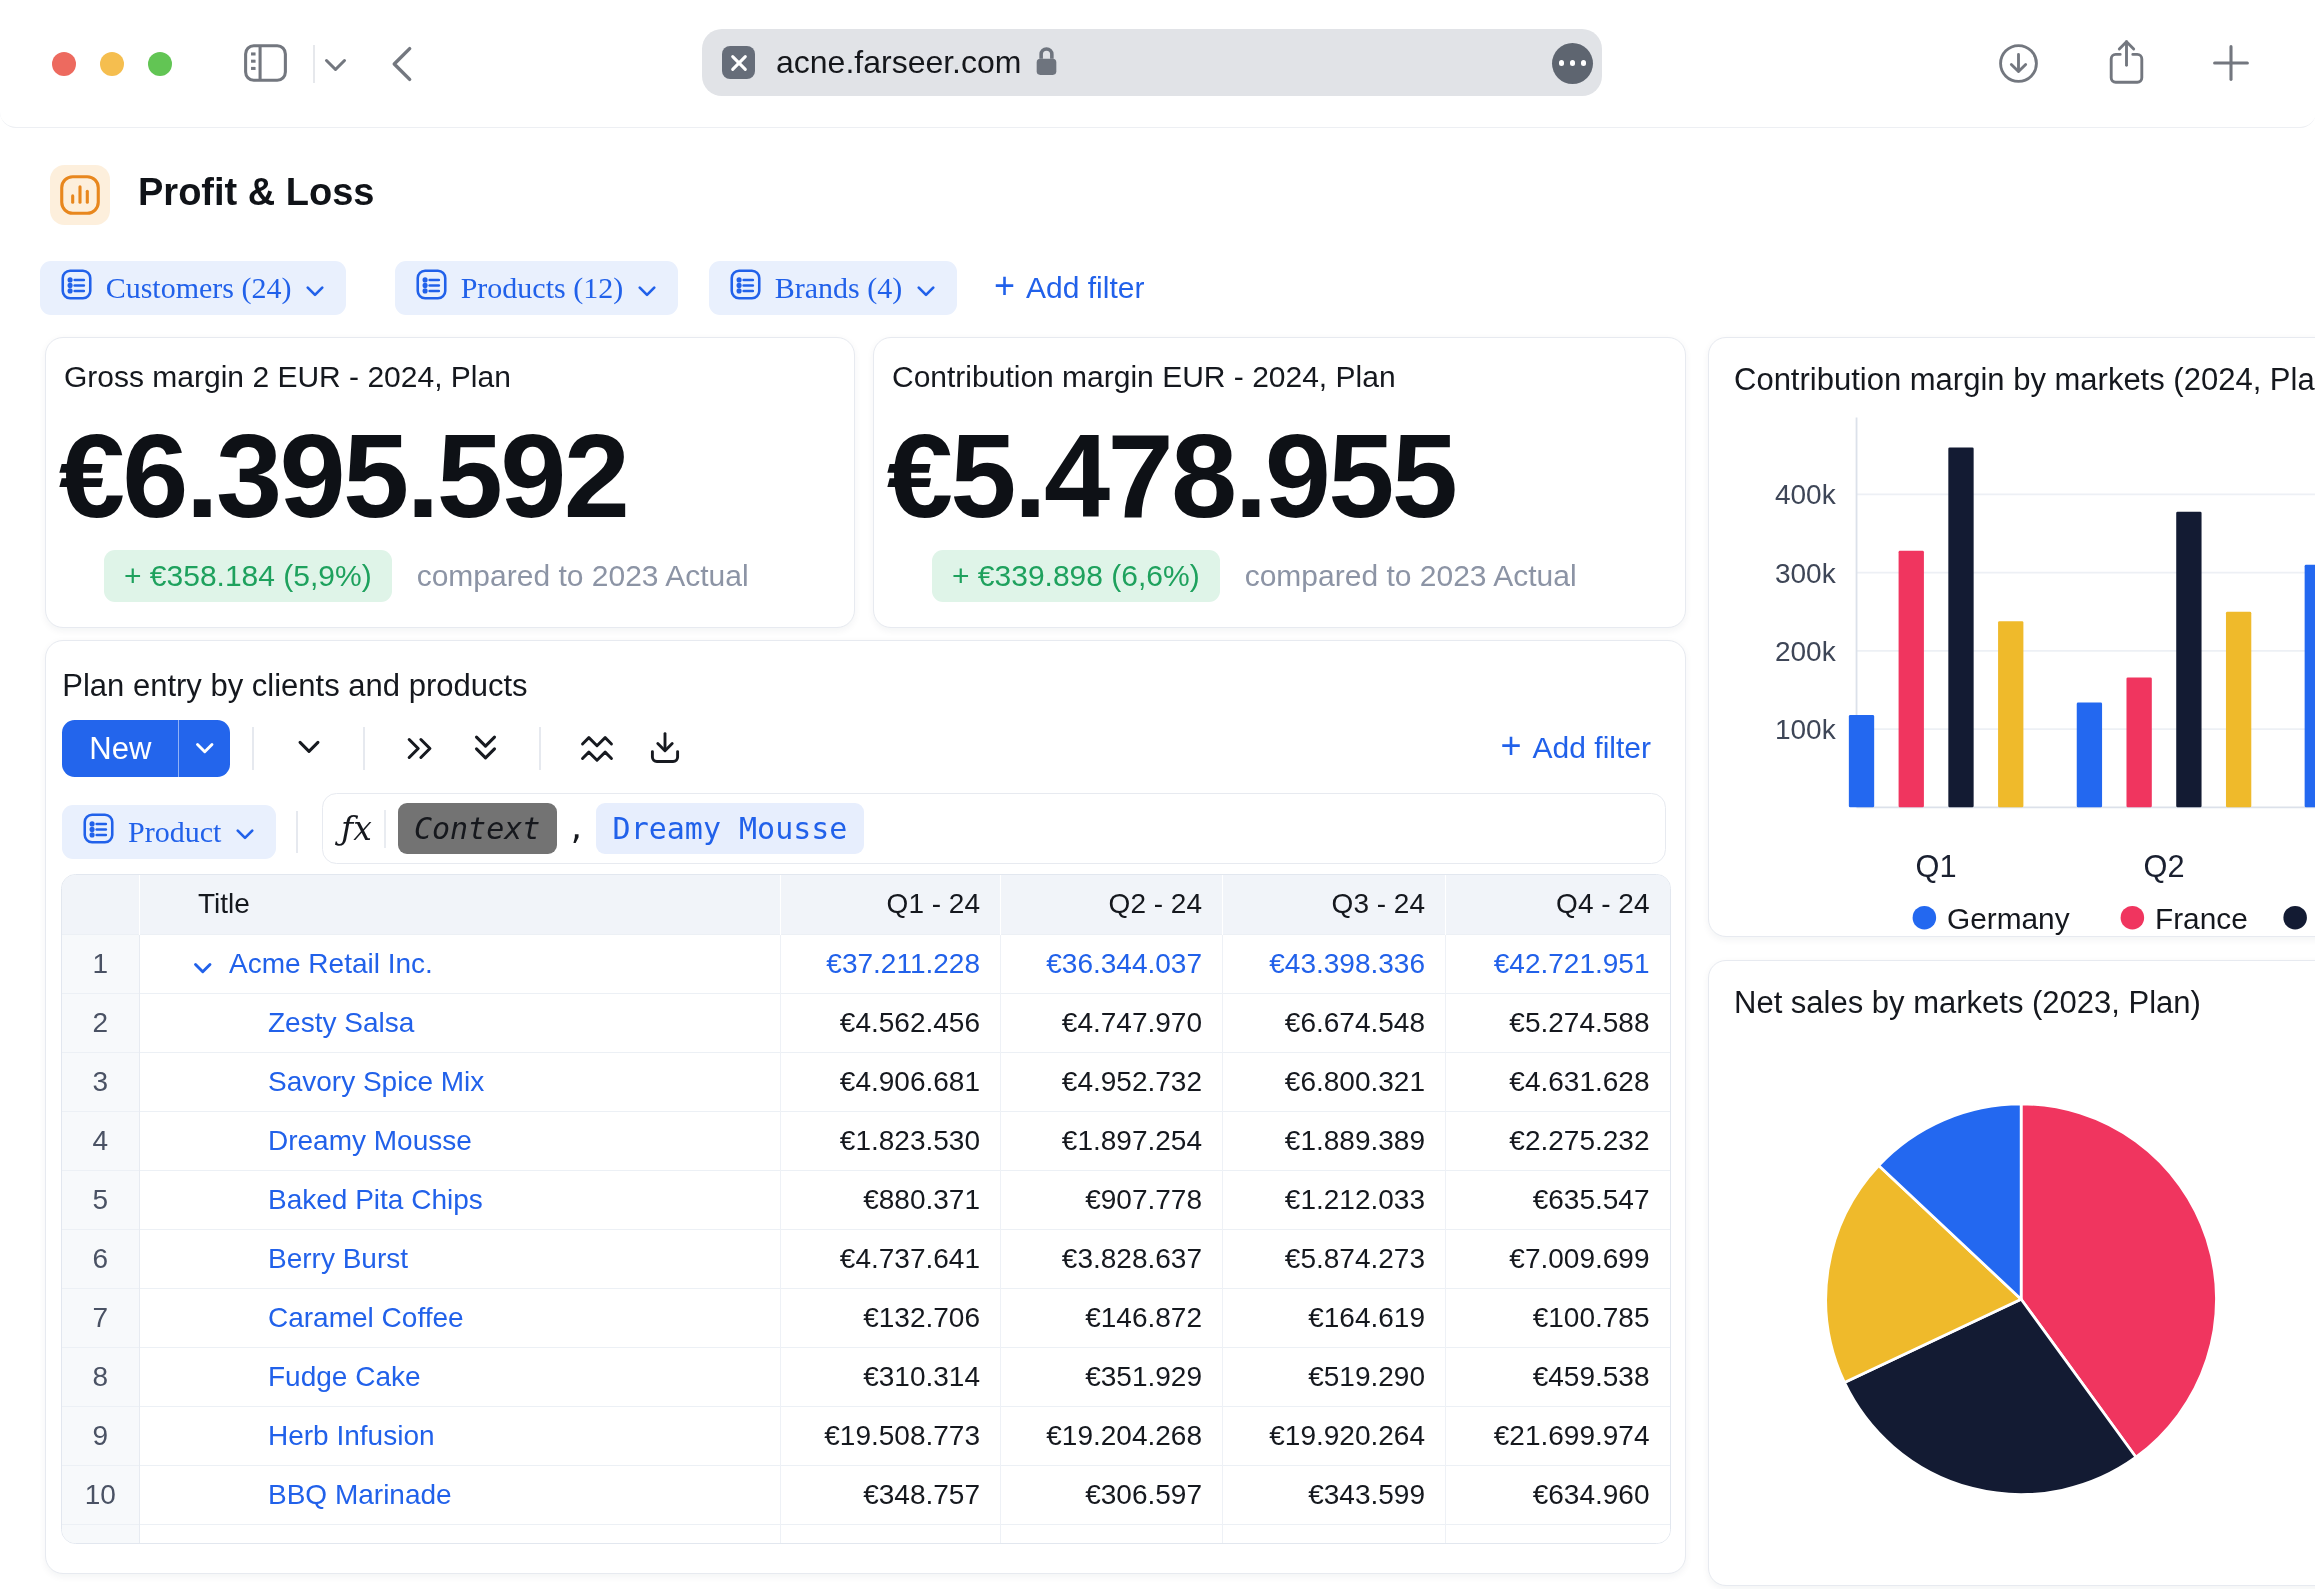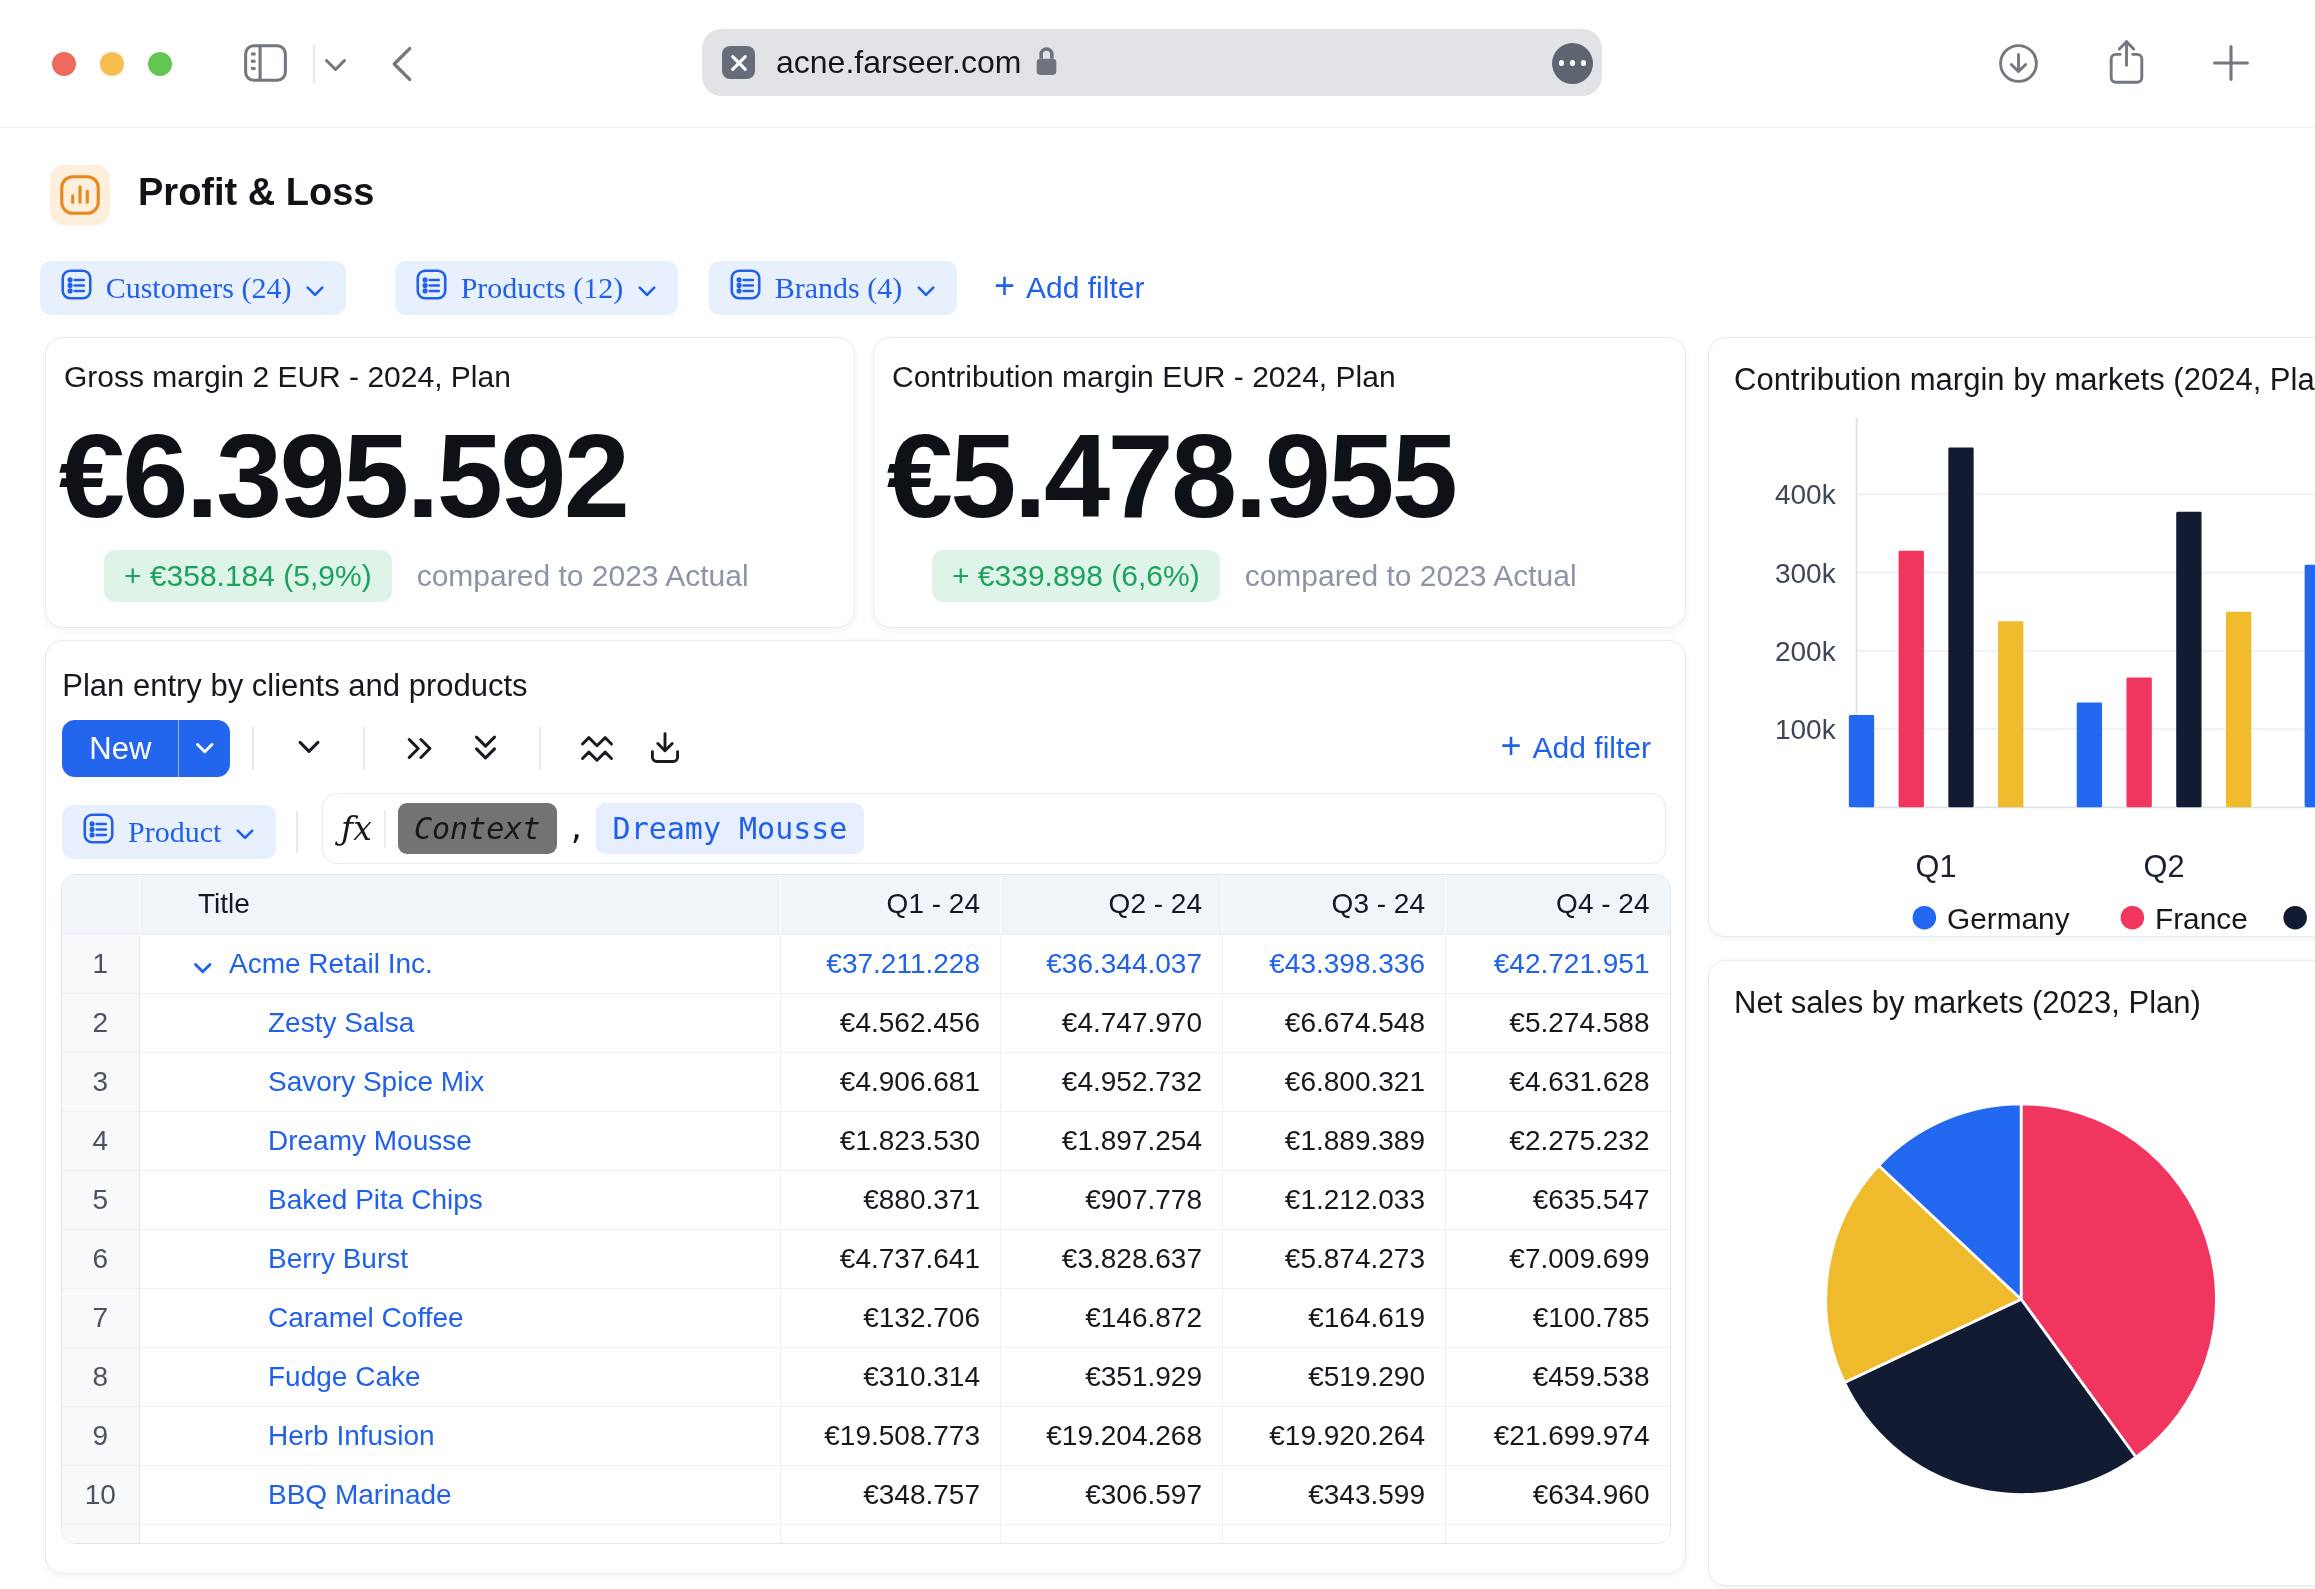--- a/index.html
+++ b/index.html
@@ -1,20 +1,20 @@
 <!DOCTYPE html>
 <html style="font-size:14.5px"><head>
 <meta charset="utf-8">
 <style>
   html,body{margin:0;padding:0;width:2316px;height:1589px;overflow:hidden;background:#fff;}
   body{position:relative;font-family:"Liberation Sans","DejaVu Sans",sans-serif;color:#15181E;-webkit-font-smoothing:antialiased;}
   svg text{font-family:"Liberation Sans","DejaVu Sans",sans-serif;}
 
   
-  .chrome{position:absolute;left:0;top:0;width:2316px;height:127px;background:#fff;border-bottom:1.8px solid #EDEFF3;}
+  .chrome{position:absolute;left:0;top:0;width:2316px;height:127px;background:#fff;border-bottom:1.8px solid #EDEFF3;border-radius:16px;}
   .tl{position:absolute;top:52px;width:24.4px;height:24.4px;border-radius:50%;}
   .tl.r{left:52px;background:#ED6A5F}.tl.y{left:100px;background:#F5BE4F}.tl.g{left:148px;background:#62C554}
   .cicon{position:absolute;color:#73777F;}
   .vsep-chrome{position:absolute;left:313px;top:45px;width:1.8px;height:38px;background:#E6E8EC;}
   .urlbar{position:absolute;left:702px;top:29px;width:900px;height:67px;background:#E1E3E7;border-radius:20px;}
   .favicon{position:absolute;left:20px;top:17px;width:33px;height:33px;border-radius:8.1px;background:#666D79;display:flex;align-items:center;justify-content:center;}
   .url-group{position:absolute;left:74px;top:0;height:67px;display:flex;align-items:center;gap:12.7px;}
   .url-text{font-size:32px;color:#15171B;}
   .ellipsis-btn{position:absolute;right:9px;top:13.6px;width:41px;height:41px;border-radius:50%;background:#5E6570;display:flex;align-items:center;justify-content:center;gap:5.4px;}
   .ellipsis-btn i{width:5.4px;height:5.4px;border-radius:50%;background:#fff;}

